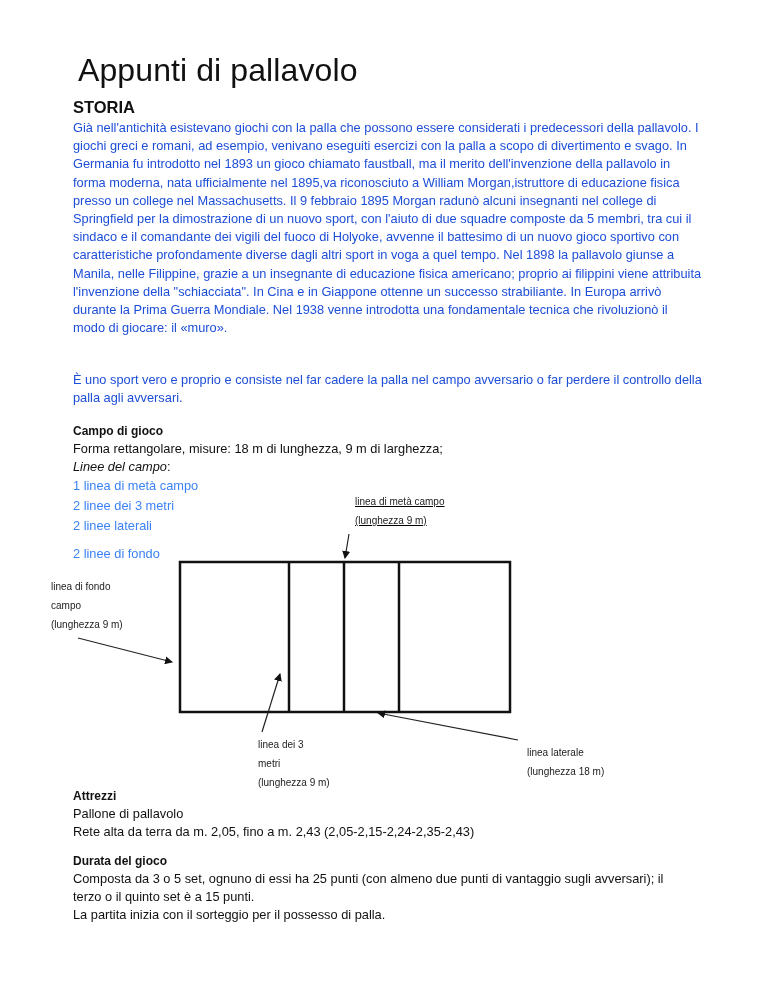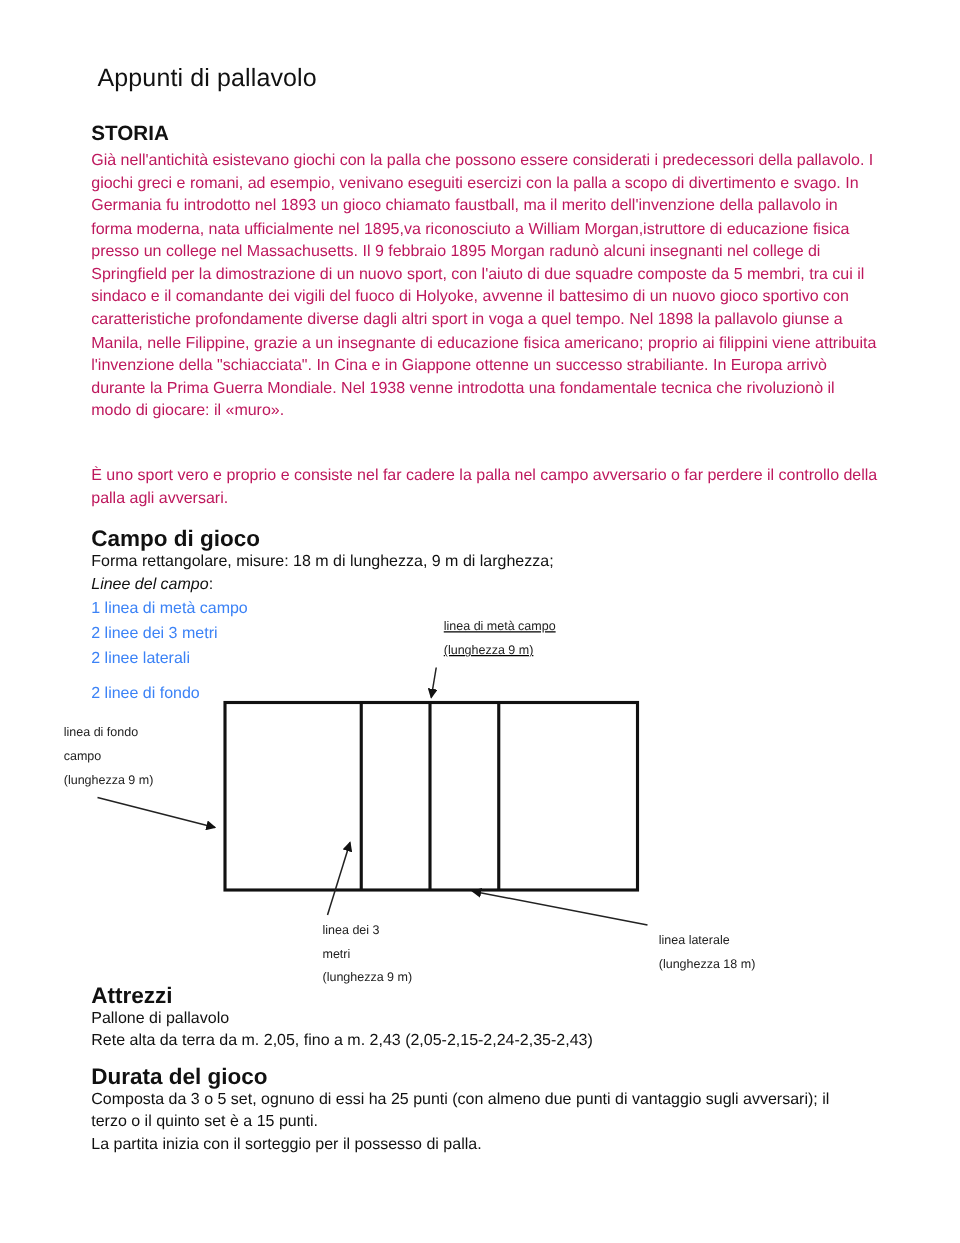--- a/index.html
+++ b/index.html
@@ -2,33 +2,33 @@
 <html><head>
 <meta charset="utf-8">
 <style>
   html, body { margin: 0; padding: 0; background: #ffffff; }
   body {
     width: 768px; height: 994px; position: relative; overflow: hidden;
     font-family: "Liberation Sans", sans-serif; color: #000;
   }
   .abs { position: absolute; }
   .title {
-    left: 78px; top: 52px; font-size: 20px; font-weight: normal; margin: 0;
+    left: 78px; top: 52px; font-size: 32px; font-weight: normal; margin: 0;
     letter-spacing: 0.1px; color: #111;
   }
   .h-storia {
     left: 73px; top: 98px; font-size: 16.5px; font-weight: bold; margin: 0; color: #111;
   }
   .para {
-    left: 73px; width: 630px; font-size: 12.8px; line-height: 18.2px; margin: 0; color: #be185d;
+    left: 73px; width: 630px; font-size: 12.8px; line-height: 18.2px; margin: 0; color: #1d4ed8;
   }
   .p-storia { top: 119px; }
   .p-sport { top: 371px; }
   .h-small {
-    left: 73px; font-size: 18px; font-weight: bold; margin: 0; line-height: 18px; color: #111;
+    left: 73px; font-size: 12px; font-weight: bold; margin: 0; line-height: 18px; color: #111;
   }
   .line { left: 73px; font-size: 12.8px; line-height: 18px; margin: 0; color: #111; }
   .italic { font-style: italic; }
   .list-item { left: 73px; font-size: 12.8px; margin: 0; color: #3b82f6; }
   .lbl { font-size: 10px; line-height: 19px; color: #222; margin: 0; }
   svg.court { position: absolute; left: 0; top: 0; }
 </style>
 </head>
 <body>
 

